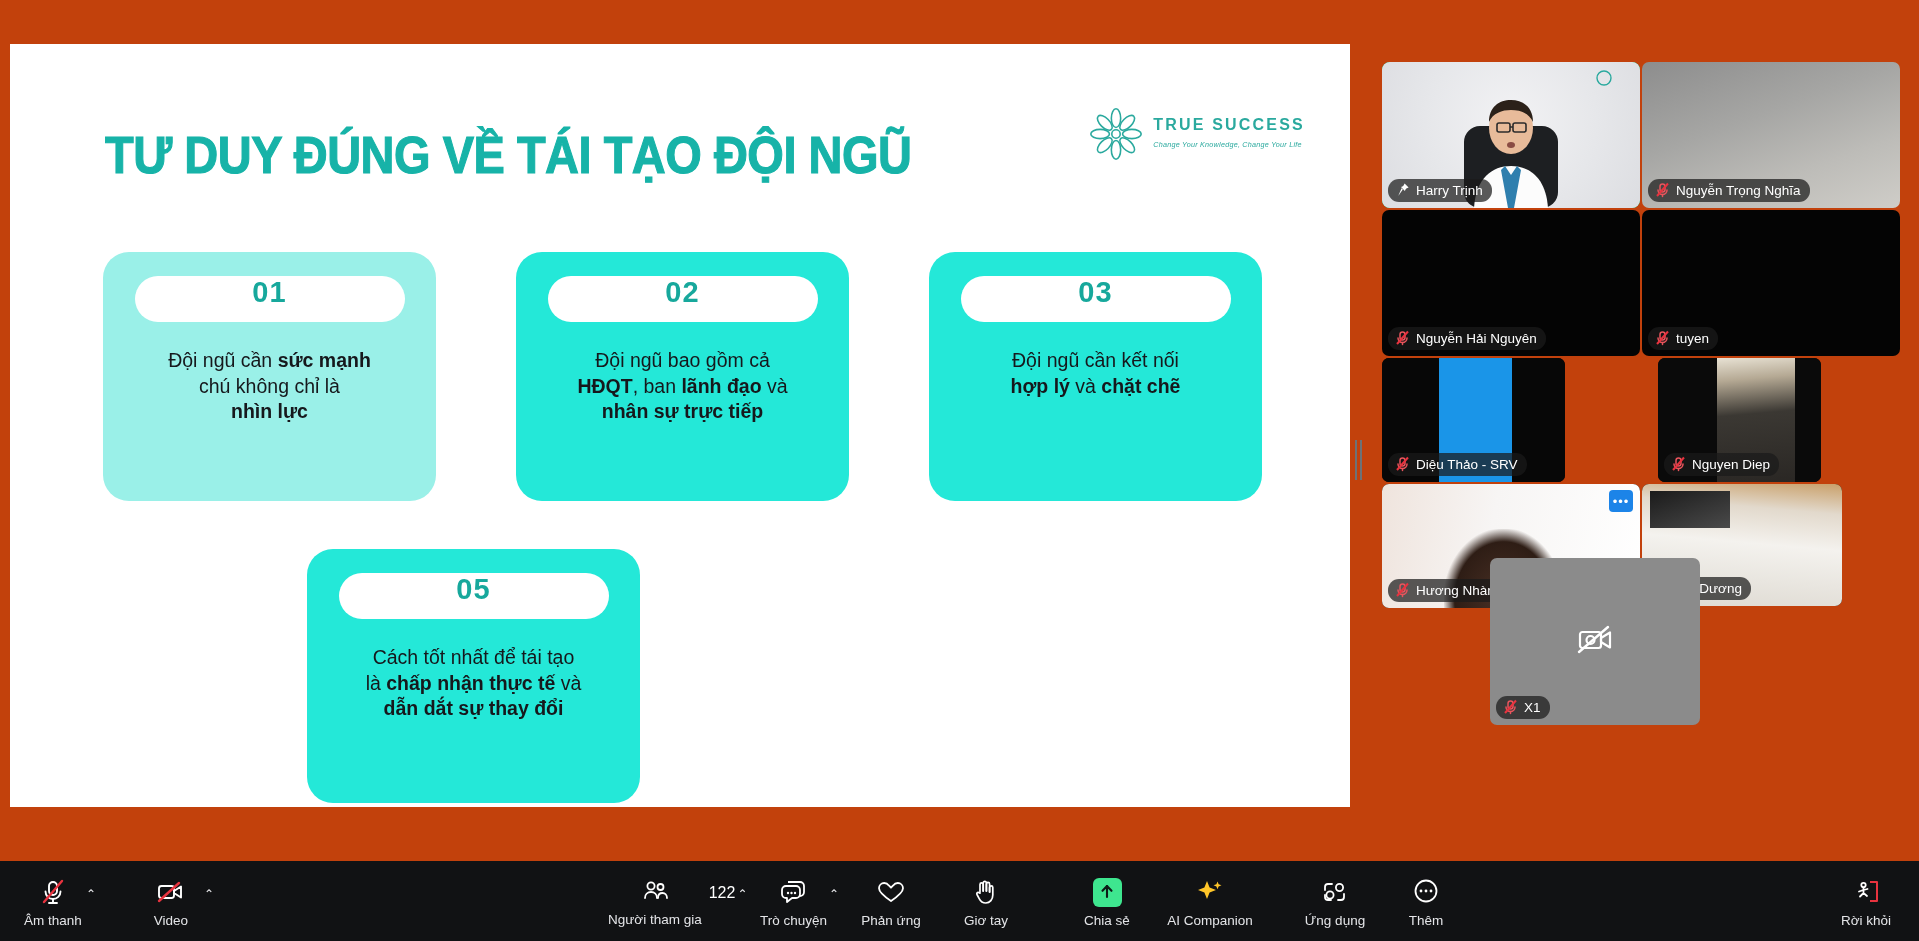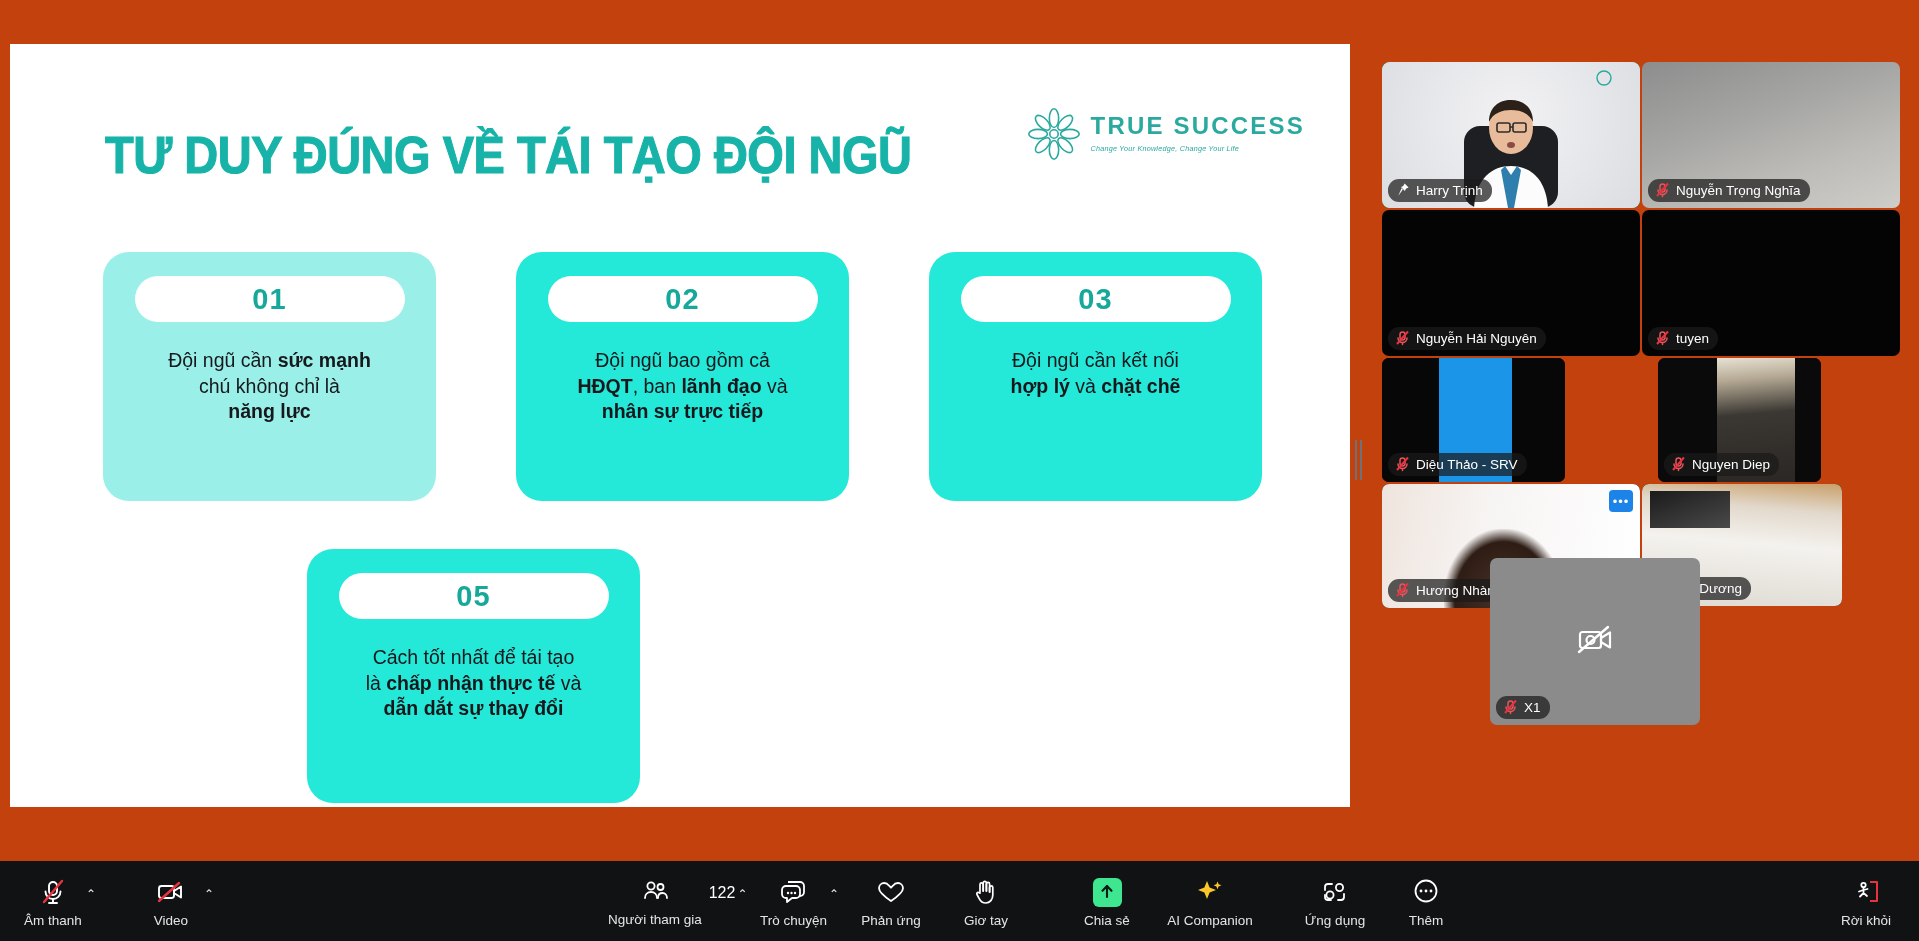--- a/index.html
+++ b/index.html
@@ -27,21 +27,21 @@
     transform:scaleY(1.12);
     transform-origin:left top;
   }
   .logo-wrap {
     position:absolute; right:45px; top:62px;
     display:flex; align-items:center; gap:9px;
   }
   .logo-mark { width:56px; height:56px; }
   .logo-text { line-height:1.05; }
   .logo-name {
-    font-size:24px; font-weight:bold; letter-spacing:2.2px;
+    font-size:16px; font-weight:bold; letter-spacing:2.2px;
     color:#2aa99e;
   }
   .logo-tag {
     font-size:7.2px; letter-spacing:0.25px;
     color:#2aa99e; margin-top:2px;font-style:italic;
   }
 
   .cards-row {
     position:absolute; display:flex;
   }
@@ -54,21 +54,21 @@
     display:flex; flex-direction:column; align-items:center;
   }
   .card-top { height:249px; }
   .card-bot { height:254px; }
   .card.light { background:#9af0e8; }
   .card.bright { background:#24e8d8; }
 
   .card-pill {
     width:270px; height:46px;
     background:#ffffff; border-radius:26px;
-    display:flex; align-items:center; justify-content:center;
+    display:flex; align-items:flex-start; justify-content:center;
     margin-bottom:26px;
   }
   .card-num {
     font-size:29px; font-weight:bold;
     color:#17a89c; letter-spacing:1px;
   }
   .card-body {
     font-size:19.5px; line-height:1.32;
     color:#16181c; text-align:center;
     font-weight:400;
@@ -185,21 +185,21 @@
         <span class="logo-name">TRUE SUCCESS</span><br>
         <span class="logo-tag">Change Your Knowledge, Change Your Life</span>
       </span>
     </div>
 
     <div class="cards-row row-top" id="row-top">
         <div class="card light card-top">
           <div class="card-pill">
             <span class="card-num">01</span>
           </div>
-          <div class="card-body"><span>Đội ngũ cần </span><b>sức mạnh</b><br><span>chú không chỉ là</span><br><b>năng lực</b></div>
+          <div class="card-body"><span>Đội ngũ cần </span><b>sức mạnh</b><br><span>chú không chỉ là</span><br><b>nhìn lực</b></div>
         </div>
         <div class="card bright card-top">
           <div class="card-pill">
             <span class="card-num">02</span>
           </div>
           <div class="card-body"><span>Đội ngũ bao gồm cả</span><br><b>HĐQT</b><span>, ban </span><b>lãnh đạo</b><span> và</span><br><b>nhân sự trực tiếp</b></div>
         </div>
         <div class="card bright card-top">
           <div class="card-pill">
             <span class="card-num">03</span>

